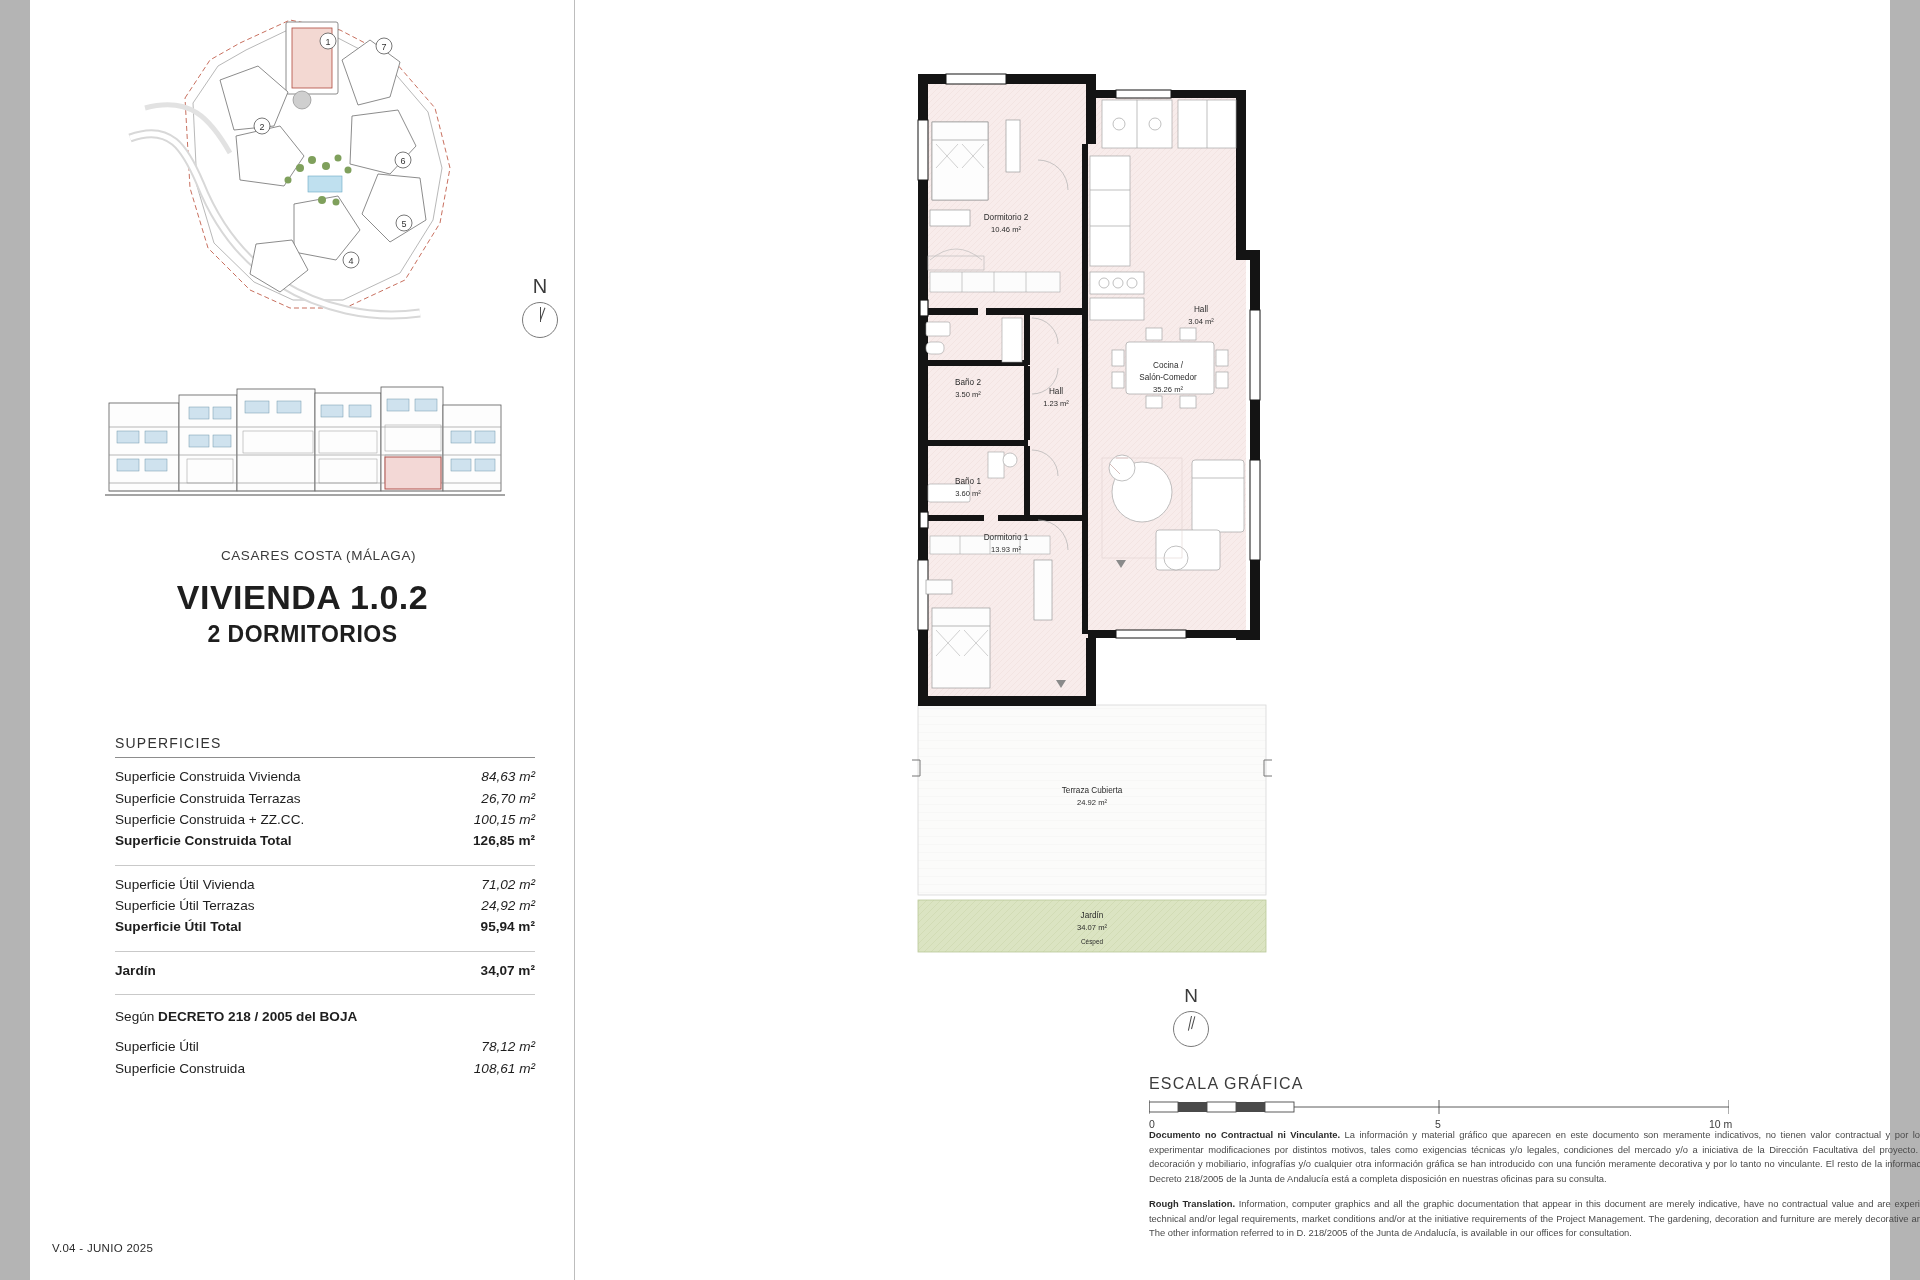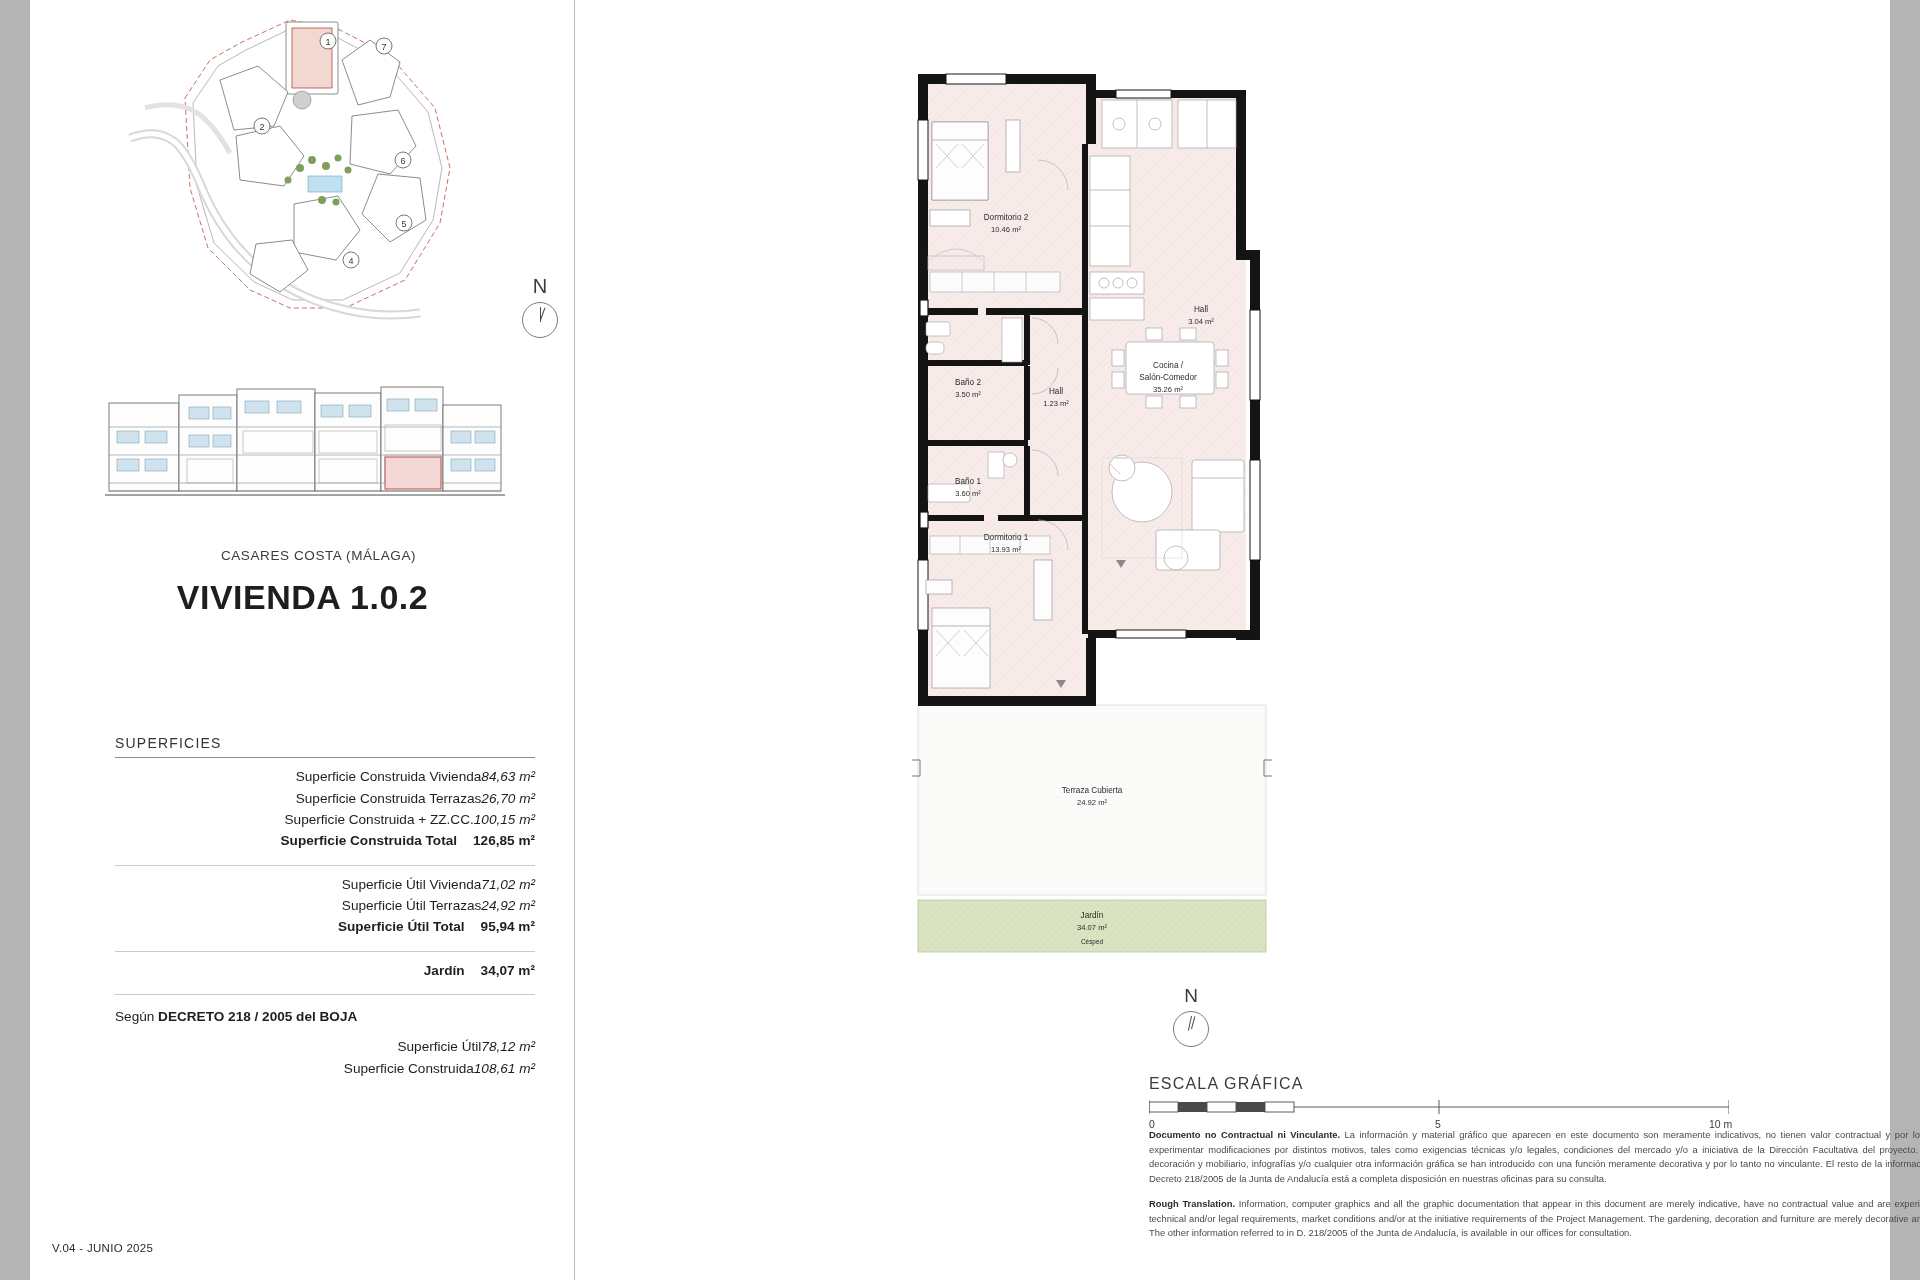--- a/index.html
+++ b/index.html
@@ -64,21 +64,21 @@
     position:absolute; left:85px; top:735px; width:420px;
     font-size:13.6px; color:#1e1e1e;
   }
   .sup-header {
     font-size:14px; letter-spacing:1.2px; color:#333;
     padding-bottom:6px;
   }
   .rule { border-top:1px solid #c9c9c9; width:100%; }
   .rule-dark { border-top:1px solid #8d8d8d; width:100%; }
   .srow {
-    display:flex; justify-content:flex-end; align-items:baseline;
+    display:flex; justify-content:space-between; align-items:baseline;
     padding:3.2px 0; font-size:13.6px;
   }
   .srow .val { font-style:italic; }
   .srow.bold, .srow.bold .val { font-weight:bold; font-style:normal;gap:16px; }
   .gap-sm { height:13px; }
   .decreto {
     font-size:13.6px; color:#1e1e1e; padding-top:4px;
   }
   .decreto b { font-weight:bold; }
   .version {
@@ -225,20 +225,21 @@
 
         <rect x="280" y="92" width="56" height="32" fill="#f3d8d6" stroke="#b0504a" stroke-width="1"></rect>
         <line x1="0" y1="130" x2="400" y2="130" stroke="#4a4a4a" stroke-width="1"></line>
       </svg>
     </div>
 
     <div class="loc-caption">CASARES COSTA (MÁLAGA)</div>
 
     <div class="title-block">
       <div class="vivienda-title">VIVIENDA 1.0.2</div>
+      <div class="dorms">2 DORMITORIOS</div>
     </div>
 
     <div class="surface-table">
       <div class="sup-header">SUPERFICIES</div>
       <div class="rule-dark"></div>
 
       <div style="height:8px"></div>
       <div class="srow">
         <span>Superficie Construida Vivienda</span>
         <span class="val">84,63 m²</span>

